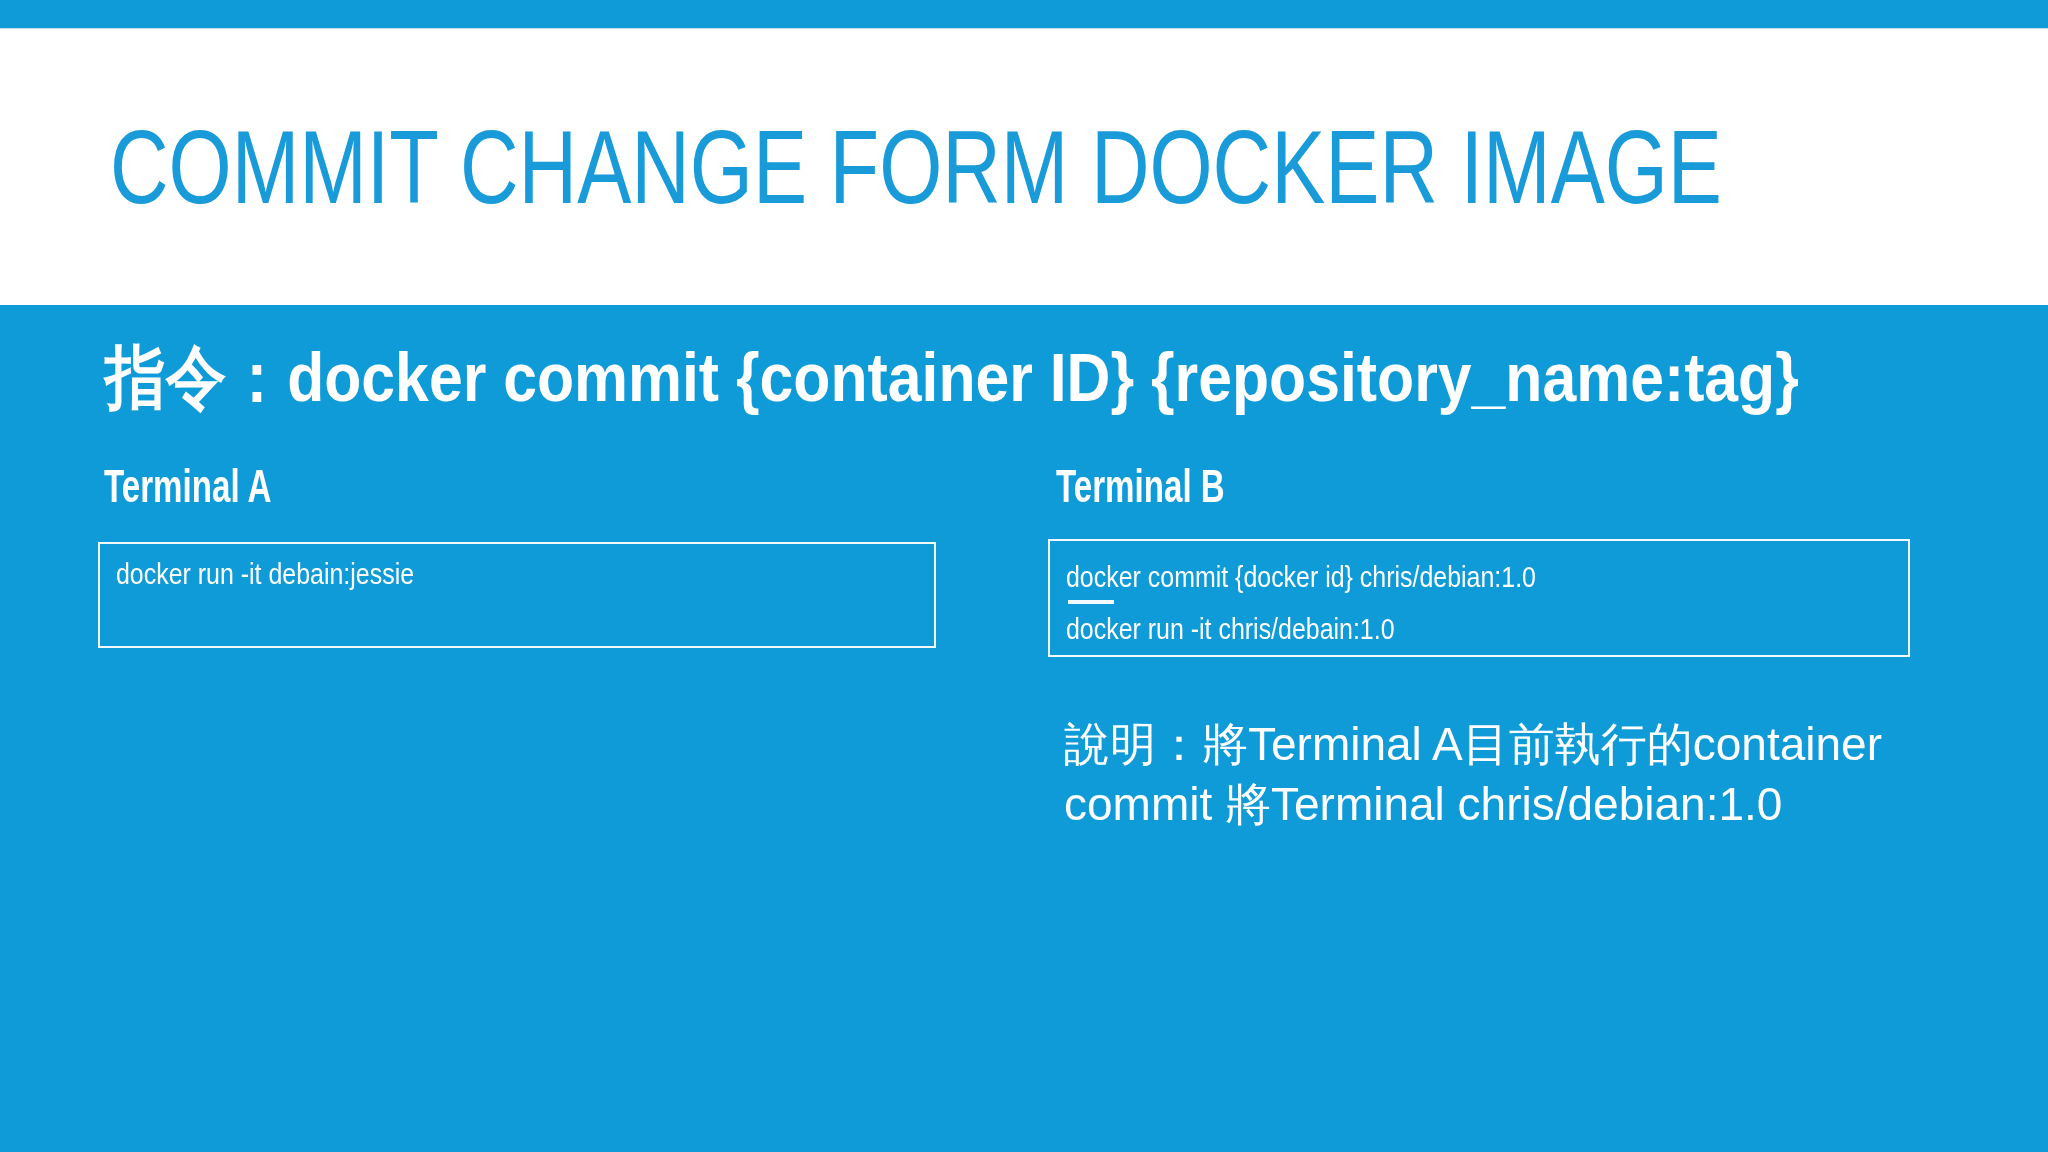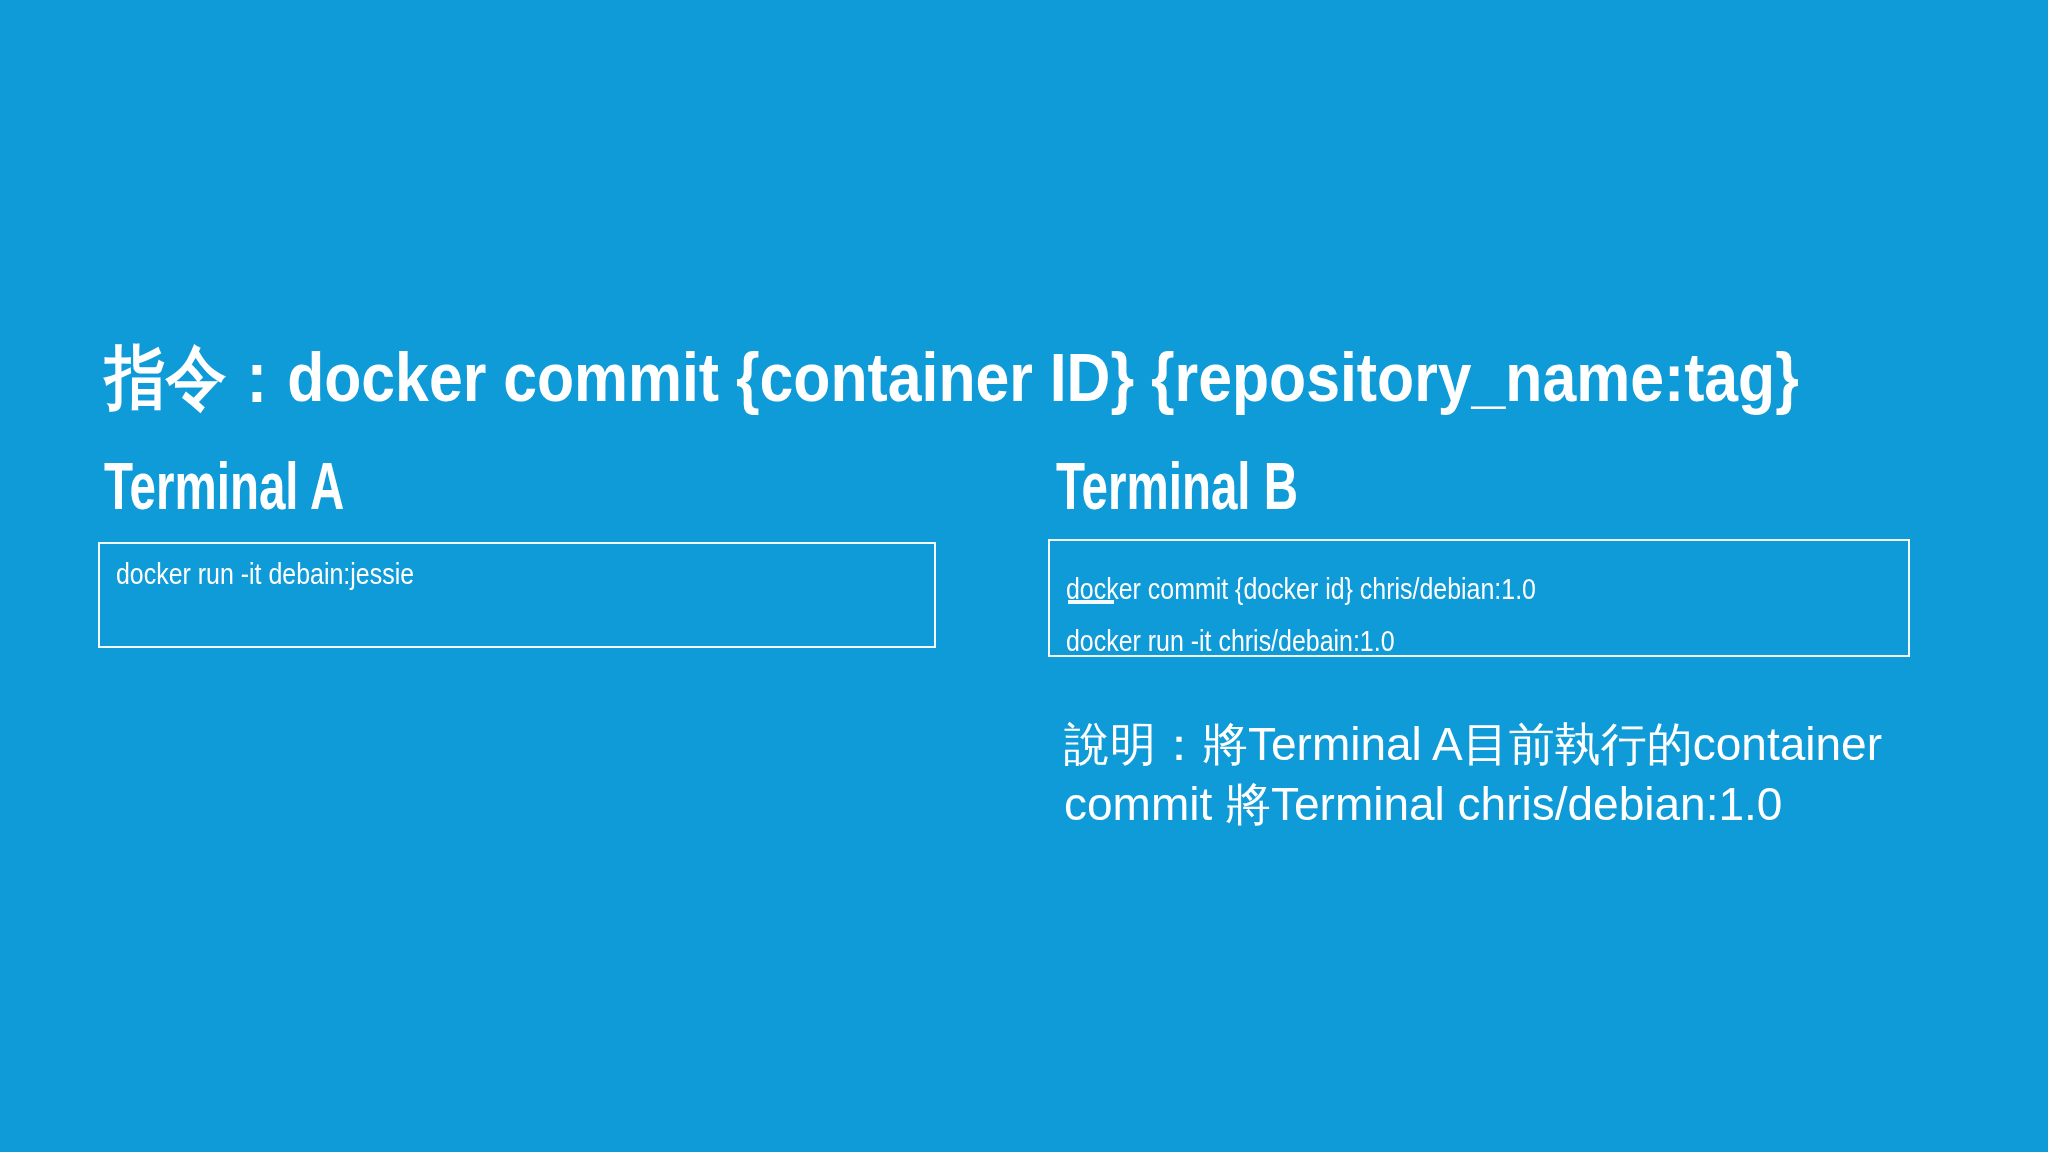--- a/index.html
+++ b/index.html
@@ -60,21 +60,21 @@
     position: absolute;
     left: 105px; top: 346px;
     font-size: 69px;
     font-weight: 700;
     line-height: 64px;
   }
 
   .terminal-heading {
     position: absolute;
     top: 444px;
-    font-size: 66px;
+    font-size: 46px;
     font-weight: 700;
     line-height: 84px;
   }
   .heading-a { left: 104px; }
   .heading-b { left: 1056px; }
 
   .code-box {
     position: absolute;
     box-sizing: border-box;
     border: 2px solid rgba(255,255,255,0.95);
@@ -84,21 +84,21 @@
   }
   .code-box .code-line { display: block; }
   .box-a {
     left: 98px; top: 542px;
     width: 838px; height: 106px;
   }
   .box-a .code-line { line-height: 45px; }
   .box-b {
     left: 1048px; top: 539px;
     width: 862px; height: 118px;
-    padding-top: 22px;
+    padding-top: 10px;
     text-decoration: underline;
   }
   .box-b .code-line { line-height: 52px; }
 
   
   .underline-artifact {
     position: absolute;
     left: 18px; top: 59px;
     width: 46px; height: 4px;
     background: rgba(255,255,255,0.95);
@@ -117,20 +117,23 @@
     white-space: nowrap;
   }
 </style>
 </head>
 <body>
 
 <div class="slide">
 
   <div class="topbar"></div>
 
+  <header class="title-band">
+    <h1><span class="cx cx78">COMMIT CHANGE FORM DOCKER IMAGE</span></h1>
+  </header>
 
   <div class="command-line"><span class="cx cx88">指令：docker commit {container ID} {repository_name:tag}</span></div>
 
   <div class="terminal-heading heading-a"><span class="cx cx72">Terminal A</span></div>
 
   <div class="code-box box-a">
     <span class="code-line"><span class="cx cx86">docker run -it debain:jessie</span></span>
   </div>
 
 

